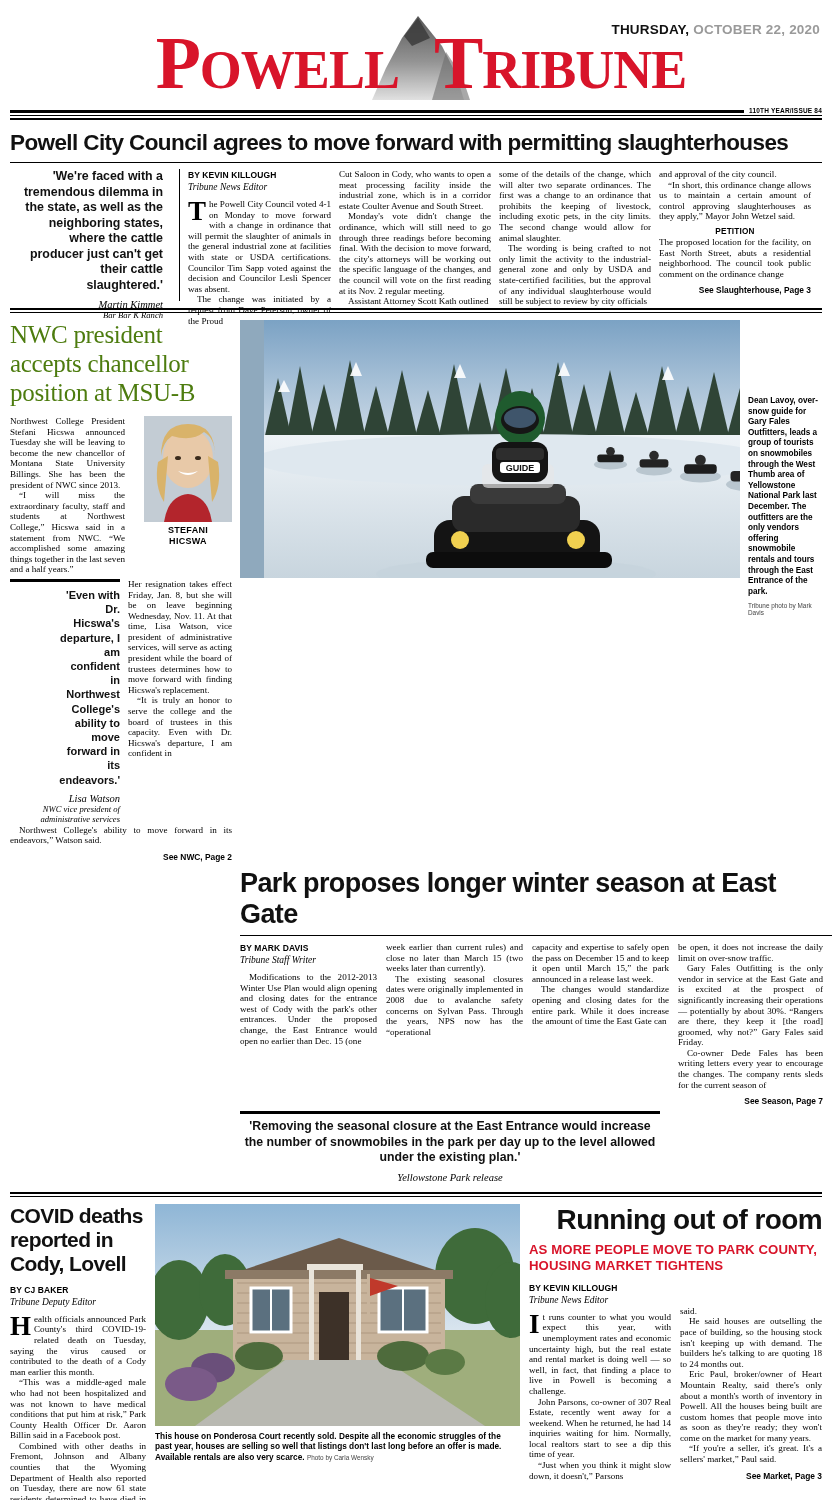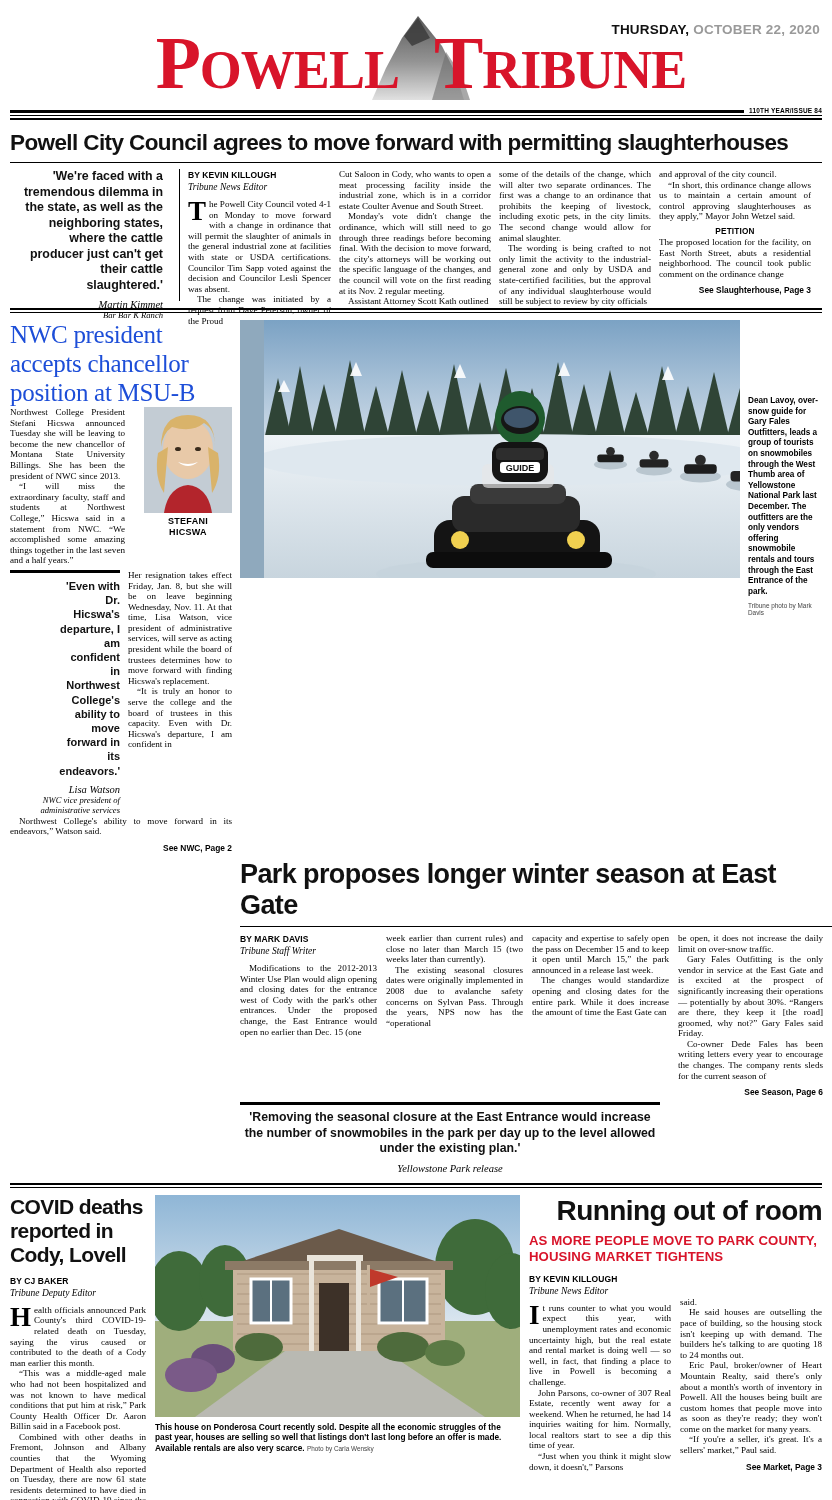--- a/index.html
+++ b/index.html
@@ -51,21 +51,21 @@
   .issue {
     position:absolute; right:0; top:-3px; background:#fff; padding-left:5px;
     font-family:"Liberation Sans", sans-serif; font-size:6.5px; font-weight:bold; letter-spacing:.2px;
   }
 
   
   .hl-black {
     font-family:"Liberation Sans", sans-serif;
     font-weight:bold; color:#111; letter-spacing:-.6px;
   }
-  .hl-serif { font-family:"Liberation Serif", serif; font-weight:normal; color:#1d4ed8; }
+  .hl-serif { font-family:"Liberation Serif", serif; font-weight:normal; color:#4d7c0f; }
   .byline {
     font-family:"Liberation Sans", sans-serif; font-weight:bold;
     font-size:8.5px; letter-spacing:.1px; text-transform:uppercase; line-height:12px;
   }
   .bytitle { font-family:"Liberation Serif", serif; font-style:italic; font-size:9.5px; line-height:12px; }
   .body-txt {
     font-family:"Liberation Serif", serif;
     font-size:9.1px; line-height:10.6px; text-align:justify;
     -webkit-hyphens:auto; hyphens:auto;
   }
@@ -212,21 +212,21 @@
   <div class="sec-rule">
       <div class="a"></div>
       <div class="b"></div>
     </div>
 
   <div style="display:flex;gap:8px;">
 
     <div style="width:222px;">
       <div class="hl-serif" style="font-size:25px;line-height:29px;letter-spacing:-.3px;">NWC president accepts chancellor position at MSU-B</div>
 
-      <div style="display:flex;gap:19px;">
+      <div style="display:flex;gap:19px;margin-top:9px;">
         <div style="width:120px;">
           <div class="body-txt">
             <p class="first">Northwest College President Stefani Hicswa announced Tuesday she will be leaving to become the new chancellor of Montana State University Billings. She has been the president of NWC since 2013.</p>
             <p>“I will miss the extraordinary faculty, staff and students at Northwest College,” Hicswa said in a statement from NWC. “We accomplished some amazing things together in the last seven and a half years.”</p>
           </div>
         </div>
         <div style="width:88px;">
           <div class="photo" style="width:88px;height:106px;background:#b9c4cd;">
             <svg width="88" height="106" viewBox="0 0 88 106">
               <rect width="88" height="106" fill="#c3ccd4"></rect>
@@ -391,21 +391,21 @@
           <p>The changes would standardize opening and closing dates for the entire park. While it does increase the amount of time the East Gate can</p>
         </div>
       </div>
 
       <div style="width:145px;">
         <div class="body-txt">
           <p class="first">be open, it does not increase the daily limit on over-snow traffic.</p>
           <p>Gary Fales Outfitting is the only vendor in service at the East Gate and is excited at the prospect of significantly increasing their operations — potentially by about 30%. “Rangers are there, they keep it [the road] groomed, why not?” Gary Fales said Friday.</p>
           <p>Co-owner Dede Fales has been writing letters every year to encourage the changes. The company rents sleds for the current season of</p>
         </div>
-        <div class="jump">See Season, Page 6</div>
+        <div class="jump">See Season, Page 7</div>
       </div>
     </div>
 
     <div style="width:420px;margin-top:5px;">
       <div class="hrule-d" style="margin-bottom:5px;"></div>
       <div class="pullquote" style="text-align:center;font-size:12.3px;line-height:15.5px;">'Removing the seasonal closure at the East Entrance would increase the number of snowmobiles in the park per day up to the level allowed under the existing plan.'</div>
       <div class="pq-attr" style="text-align:center;">Yellowstone Park release</div>
     </div>
   </div>
 

